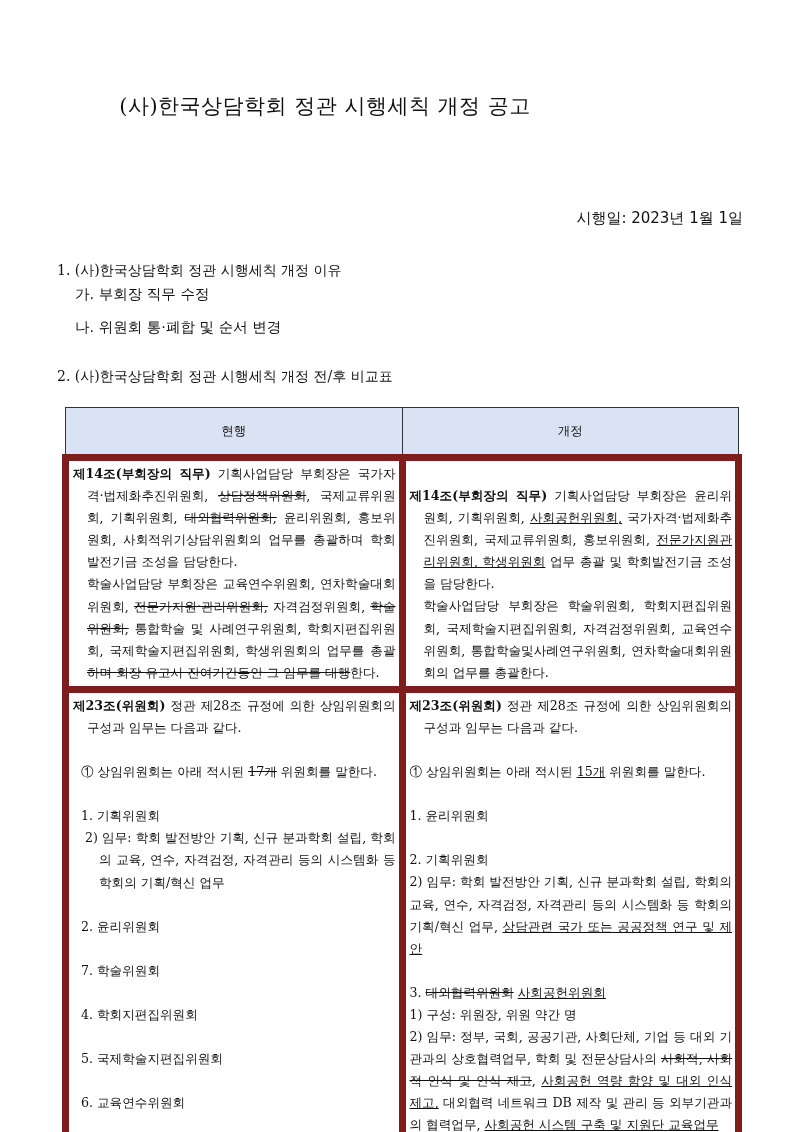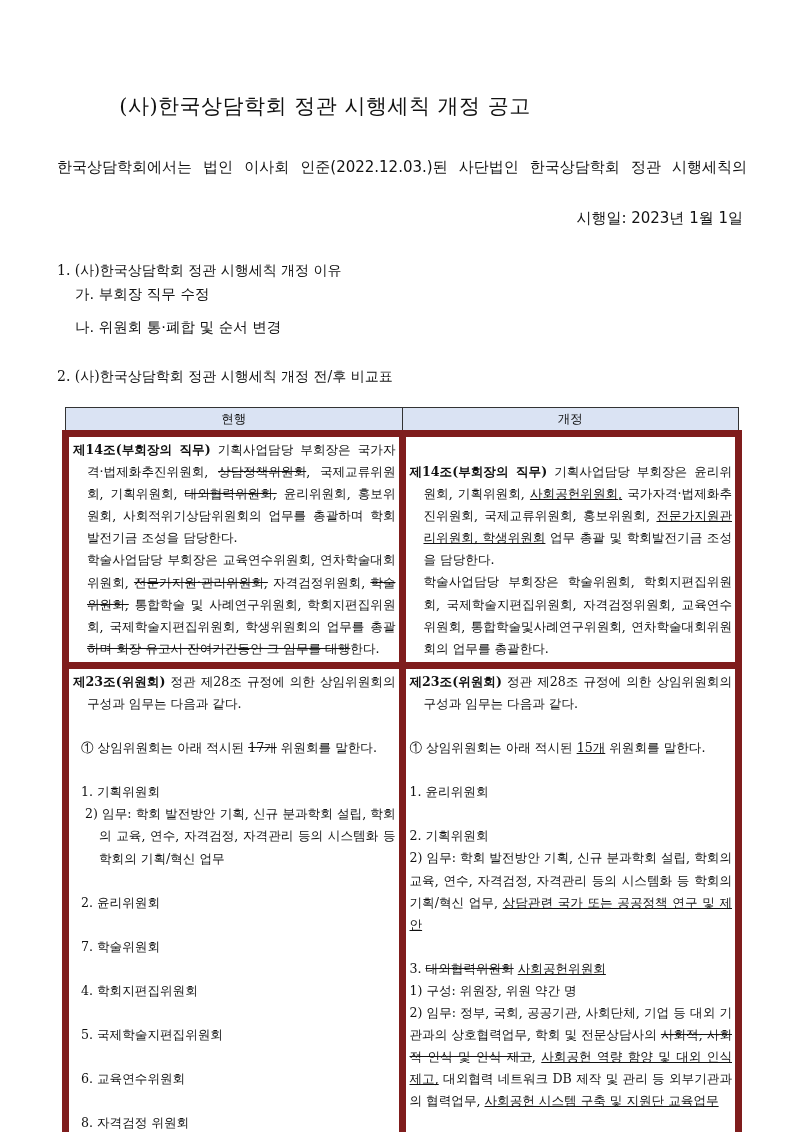--- a/index.html
+++ b/index.html
@@ -6,38 +6,37 @@
   body { width:800px; height:1132px; position:relative; overflow:hidden;
          font-family:"DejaVu Sans", "Liberation Sans", sans-serif; color:#111; }
   .title { position:absolute; top:92px; left:0; width:650px; text-align:center;
            font-family:"DejaVu Serif","Liberation Serif",serif; font-size:21px; letter-spacing:0.5px; }
   .intro { position:absolute; left:57px; top:154px; width:690px; font-size:15px; line-height:27px; }
   .effective { position:absolute; right:57px; top:209px; font-size:15px; }
   .sec { position:absolute; left:57px; font-family:"DejaVu Serif","Liberation Serif",serif; font-size:14px; }
   .sub { position:absolute; left:75px; font-size:14.5px; }
   table.cmp { position:absolute; left:62px; top:407px; width:680px; border-collapse:collapse;
               font-family:"DejaVu Serif","Liberation Serif",serif; font-size:12.6px; }
-  table.cmp th { background:#dae3f3; border:1px solid #333; font-weight:normal; height:22px; padding:0; font-size:12.5px; }
+  table.cmp th { background:#dae3f3; border:1px solid #333; font-weight:normal; height:22px; padding:12px; font-size:12.5px; }
   table.cmp td { border:7px solid #7f1d1d; vertical-align:top; padding:2px 3px 2px 4px; line-height:22.1px; width:50%; }
   .p { margin:0; }
   .hang { padding-left:14px; text-indent:-14px; text-align:justify; }
   .ind { padding-left:14px; }
   .b { font-weight:bold; }
   .s { text-decoration:line-through; }
   .u { text-decoration:underline; }
   .gap { height:22px; }
   .cell-bottom { border-bottom:none !important; }
 </style>
 </head>
 <body>
 
 <div class="title">(사)한국상담학회 정관 시행세칙 개정 공고</div>
 
 <div class="intro">
-  <div style="text-align:justify; text-align-last:justify;">한국상담학회에서는 법인 이사회 인준(2022.12.03.)된 사단법인 한국상담학회 정관 시행세칙의</div>
 </div>
 <div class="effective">시행일: 2023년 1월 1일</div>
 
 <div class="sec" style="top:262px;">1. (사)한국상담학회 정관 시행세칙 개정 이유</div>
 <div class="sub" style="top:285px;">가. 부회장 직무 수정</div>
 <div class="sub" style="top:318px;">나. 위원회 통·폐합 및 순서 변경</div>
 
 <div class="sec" style="top:368px;">2. (사)한국상담학회 정관 시행세칙 개정 전/후 비교표</div>
 
 <table class="cmp">

